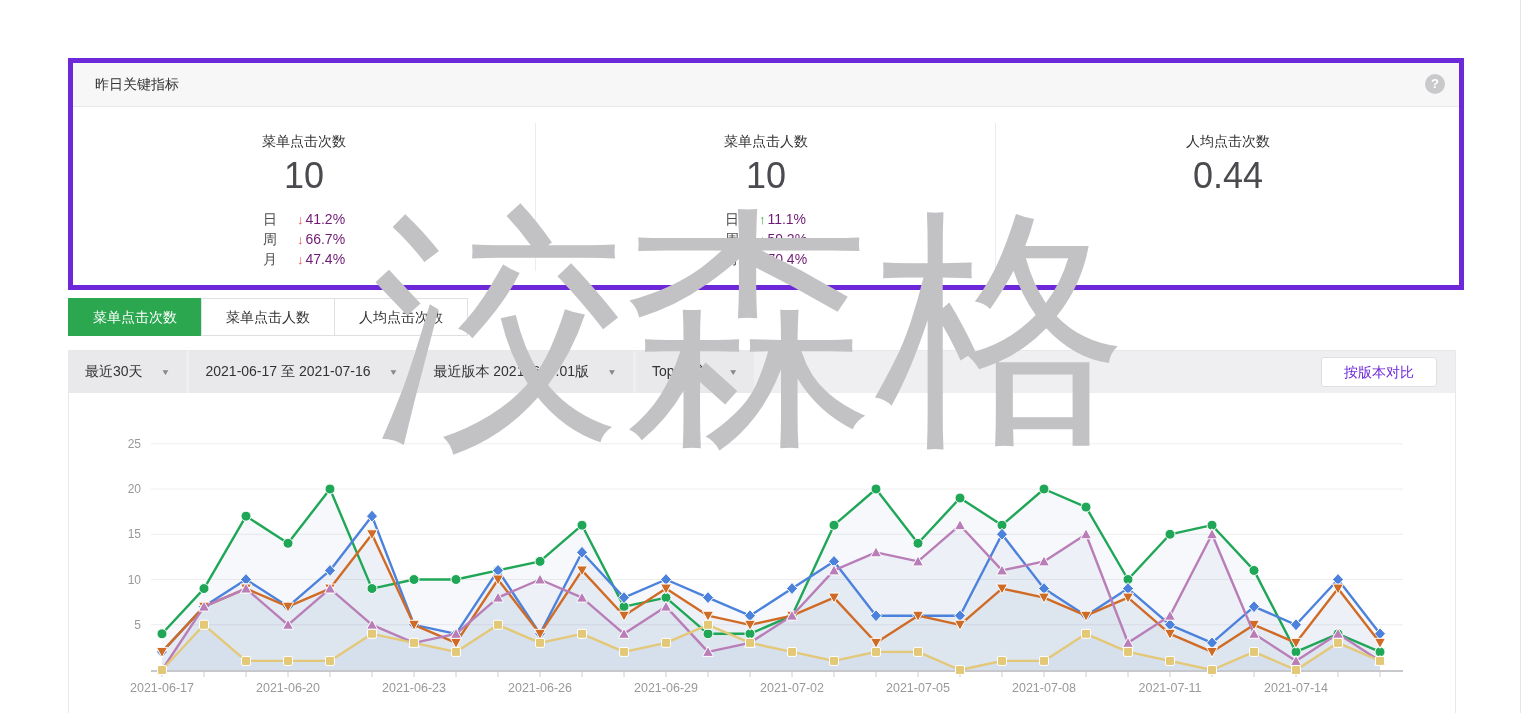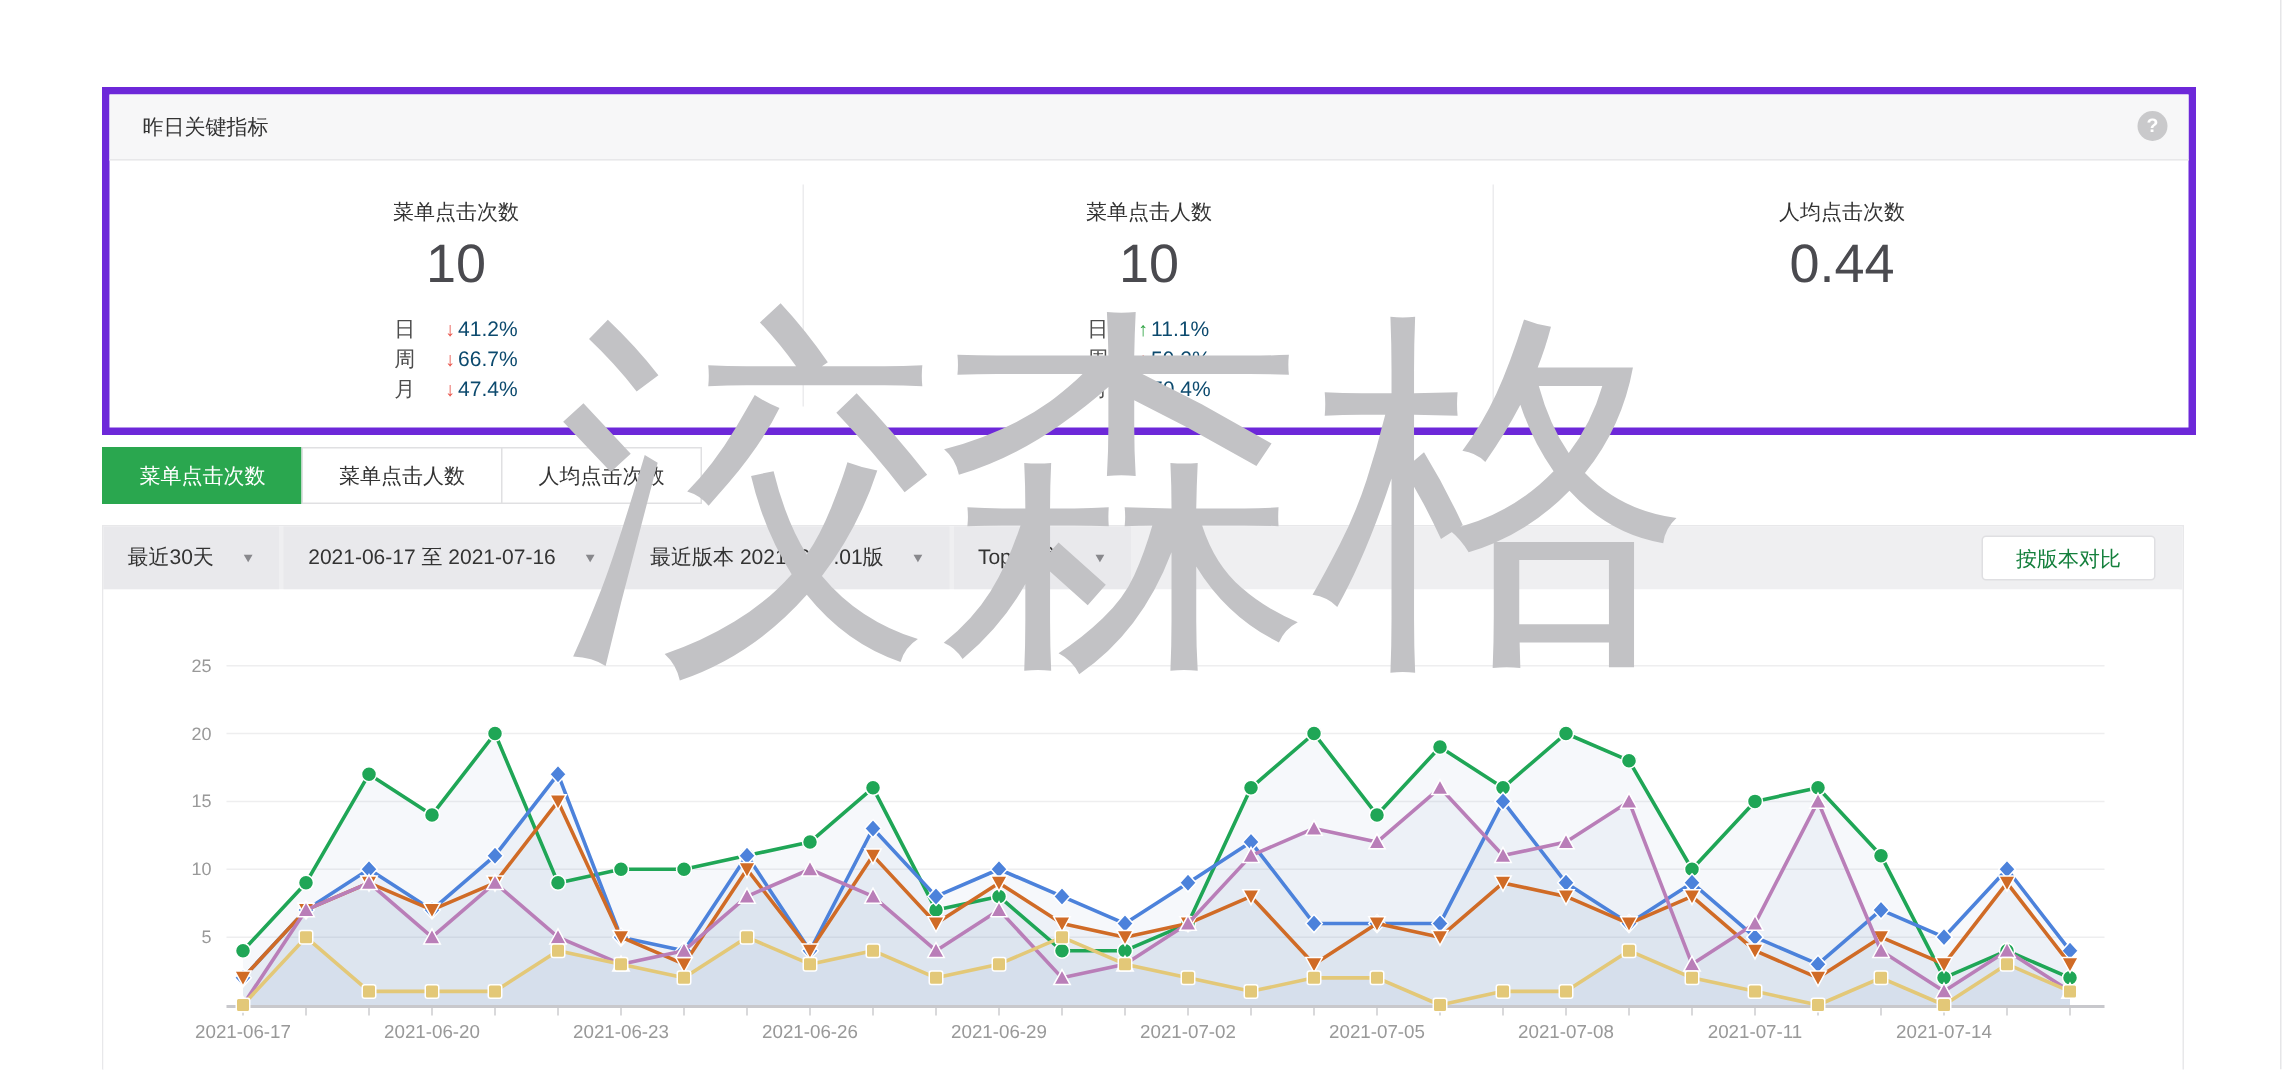--- a/index.html
+++ b/index.html
@@ -17,37 +17,37 @@
   .kpi-col{flex:1;text-align:center;position:relative;}
   .kpi-divider{position:absolute;top:16px;width:1px;height:148px;background:#ececee;}
   .kpi-title{margin-top:26px;font-size:14px;color:#333;}
   .kpi-value{margin-top:4px;font-size:36px;color:#4a4a4f;}
   .kpi-rows{display:inline-block;margin-top:12px;text-align:left;}
   .trend-row{height:20px;line-height:20px;font-size:14px;color:#4d4d4d;}
   .trend-row .lab{display:inline-block;width:18px;margin-right:16px;}
   .arrow{font-weight:bold;font-size:13px;margin-right:2px;}
   .arrow.down{color:#e8544a;}
   .arrow.up{color:#32a546;}
-  .pct{color:#0c4a6e;}
+  .pct{color:#701a75;}
 
   
   .tabs{left:68px;top:298px;display:flex;}
   .tab{height:36px;line-height:36px;padding:0 24px;font-size:14px;background:#fff;
        border:1px solid #e0e0e2;color:#333;margin-left:-1px;cursor:pointer;}
   .tab:first-child{margin-left:0;}
   .tab.active{background:#2aa74f;border-color:#2aa74f;color:#fff;}
 
   
   .chart-card{left:68px;top:350px;width:1386px;height:363px;border:1px solid #e8e8ea;border-bottom:none;background:#fff;}
   .filter-bar{height:42px;background:#efeff1;display:flex;align-items:stretch;position:relative;}
   .filter-seg{background:#e9e9ec;margin-right:3px;display:flex;align-items:center;
               padding:0 16px;font-size:14px;color:#333;cursor:pointer;white-space:nowrap;}
   .caret{font-size:10px;color:#88888c;margin-left:18px;transform:scaleY(.85);}
   .compare-btn{position:absolute;right:18px;top:6px;height:28px;line-height:28px;padding:0 22px;
-               background:#fff;border:1px solid #dfdfe2;border-radius:3px;font-size:14px;color:#15803d;cursor:pointer;}
+               background:#fff;border:1px solid #dfdfe2;border-radius:3px;font-size:14px;color:#6d28d9;cursor:pointer;}
   .chart-region{position:absolute;left:0;top:42px;width:1384px;height:320px;background:#fff;}
   svg text{font-family:"Liberation Sans","DejaVu Sans",sans-serif;}
 
   
   .watermark{left:372px;top:190px;font-size:252px;line-height:1.1;color:#c2c2c5;z-index:40;
              pointer-events:none;letter-spacing:0;font-weight:400;}
   .right-edge{right:2px;top:0;width:1px;height:713px;background:#e6e6e8;}
 </style>
 </head>
 <body>

